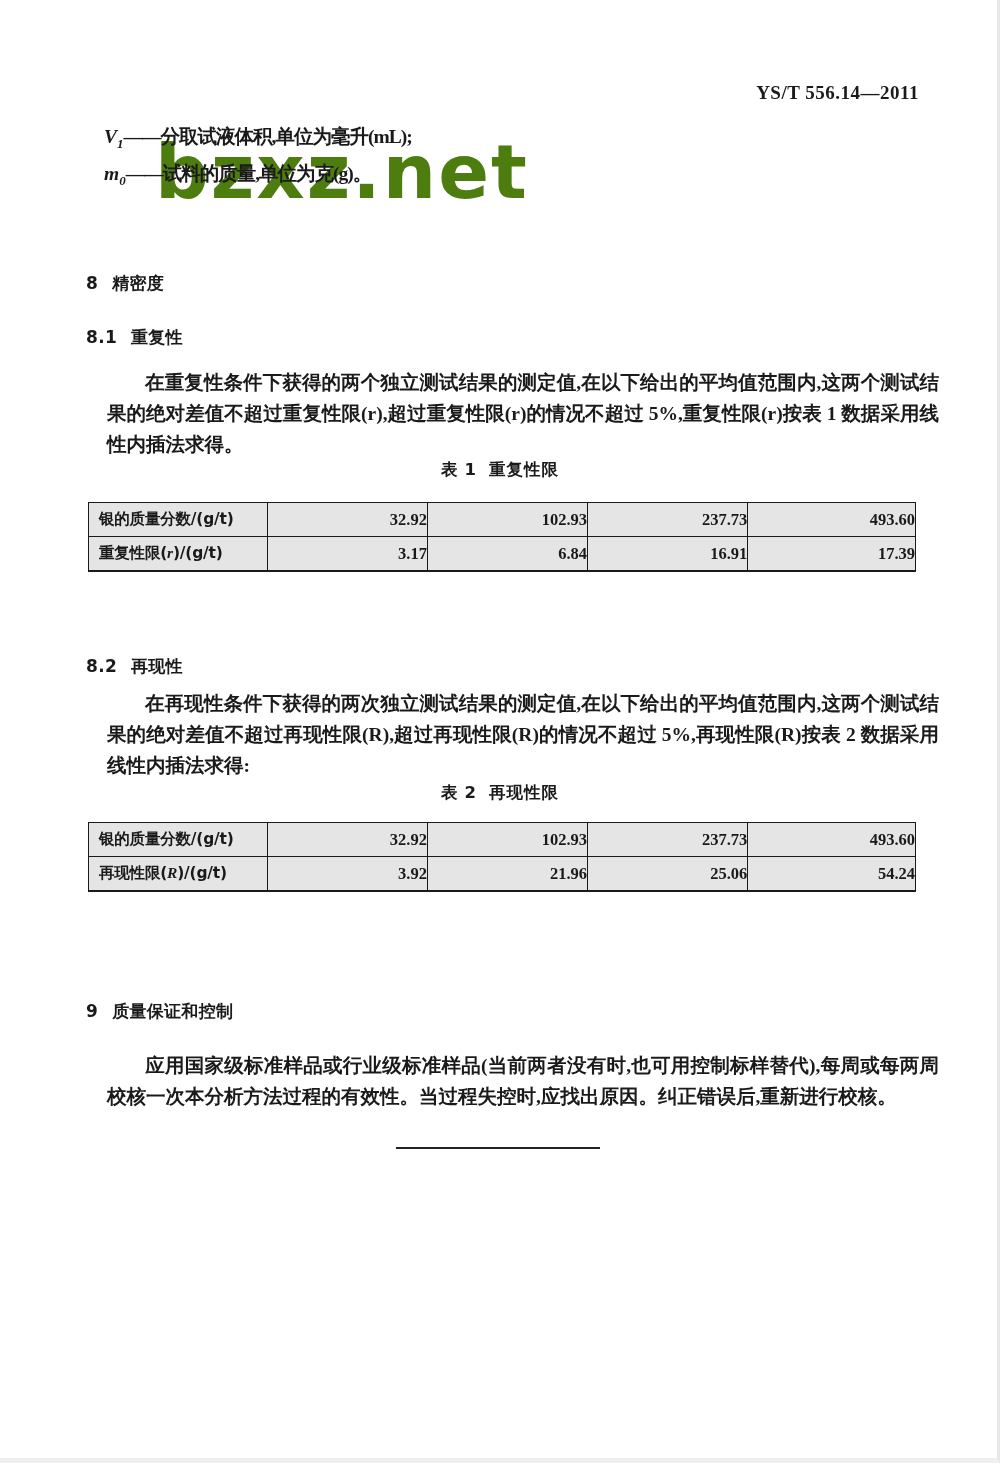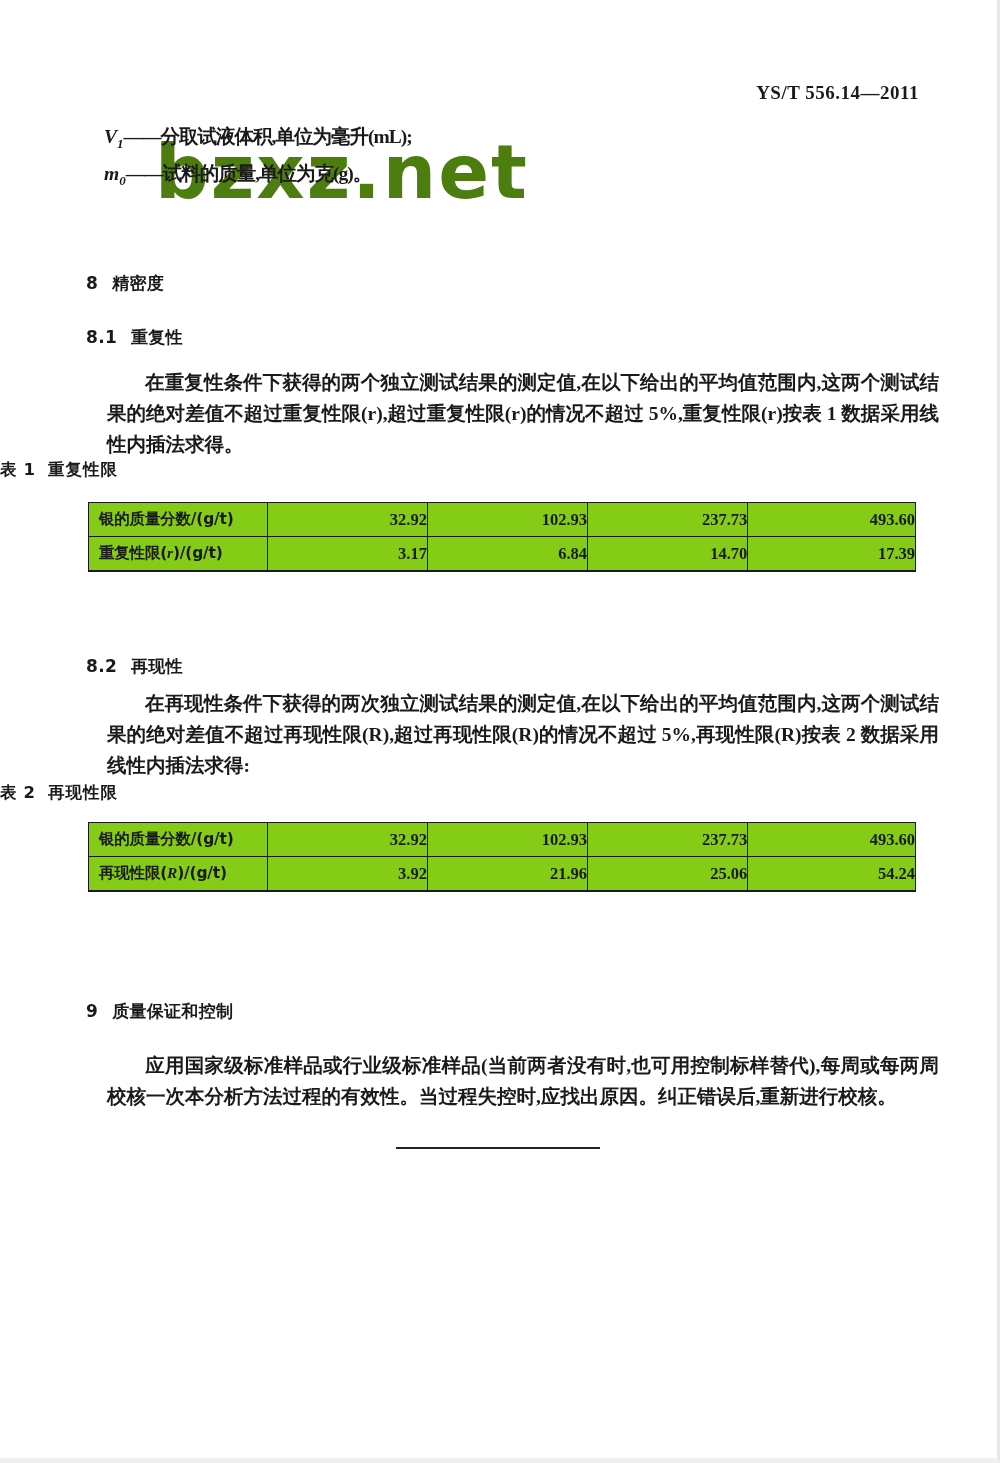--- a/index.html
+++ b/index.html
@@ -101,35 +101,35 @@
     text-justify: inter-ideograph;
     font-weight: bold;
     margin-left: 21px;
   }
   .para .ind { display: inline-block; width: 38px; }
   
   .tbl-caption {
     position: absolute;
     left: 0;
     width: 1000px;
-    text-align: left;
+    text-align: center;
     font-family: "DejaVu Sans", sans-serif;
     font-size: 16.5px;
     font-weight: bold;
     letter-spacing: 1px;
   }
   .tbl-caption .cnum { margin: 0 12px 0 6px; }
   
   .tbl-wrap {
     position: absolute;
     left: 88px;
     width: 828px;
     border: 1.6px solid #1a1a1a;
     box-sizing: border-box;
-    background: #84cc16;
+    background: #e5e5e5;
   }
   table.data {
     border-collapse: collapse;
     width: 100%;
     table-layout: fixed;
   }
   table.data td {
     border-right: 1px solid #1a1a1a;
     border-bottom: 1px solid #1a1a1a;
     height: 33px;
@@ -219,21 +219,21 @@
             <td class="rowhead">银的质量分数/(g/t)</td>
             <td>32.92</td>
             <td>102.93</td>
             <td>237.73</td>
             <td>493.60</td>
           </tr>
           <tr>
             <td class="rowhead"><span>重复性限(</span><i>r</i><span>)/(g/t)</span></td>
             <td>3.17</td>
             <td>6.84</td>
-            <td>14.70</td>
+            <td>16.91</td>
             <td>17.39</td>
           </tr>
         </tbody>
       </table>
     </div>
 
     <div class="h-sec" style="top:655px">
       <span class="num">8.2</span><span>再现性</span>
     </div>
 

